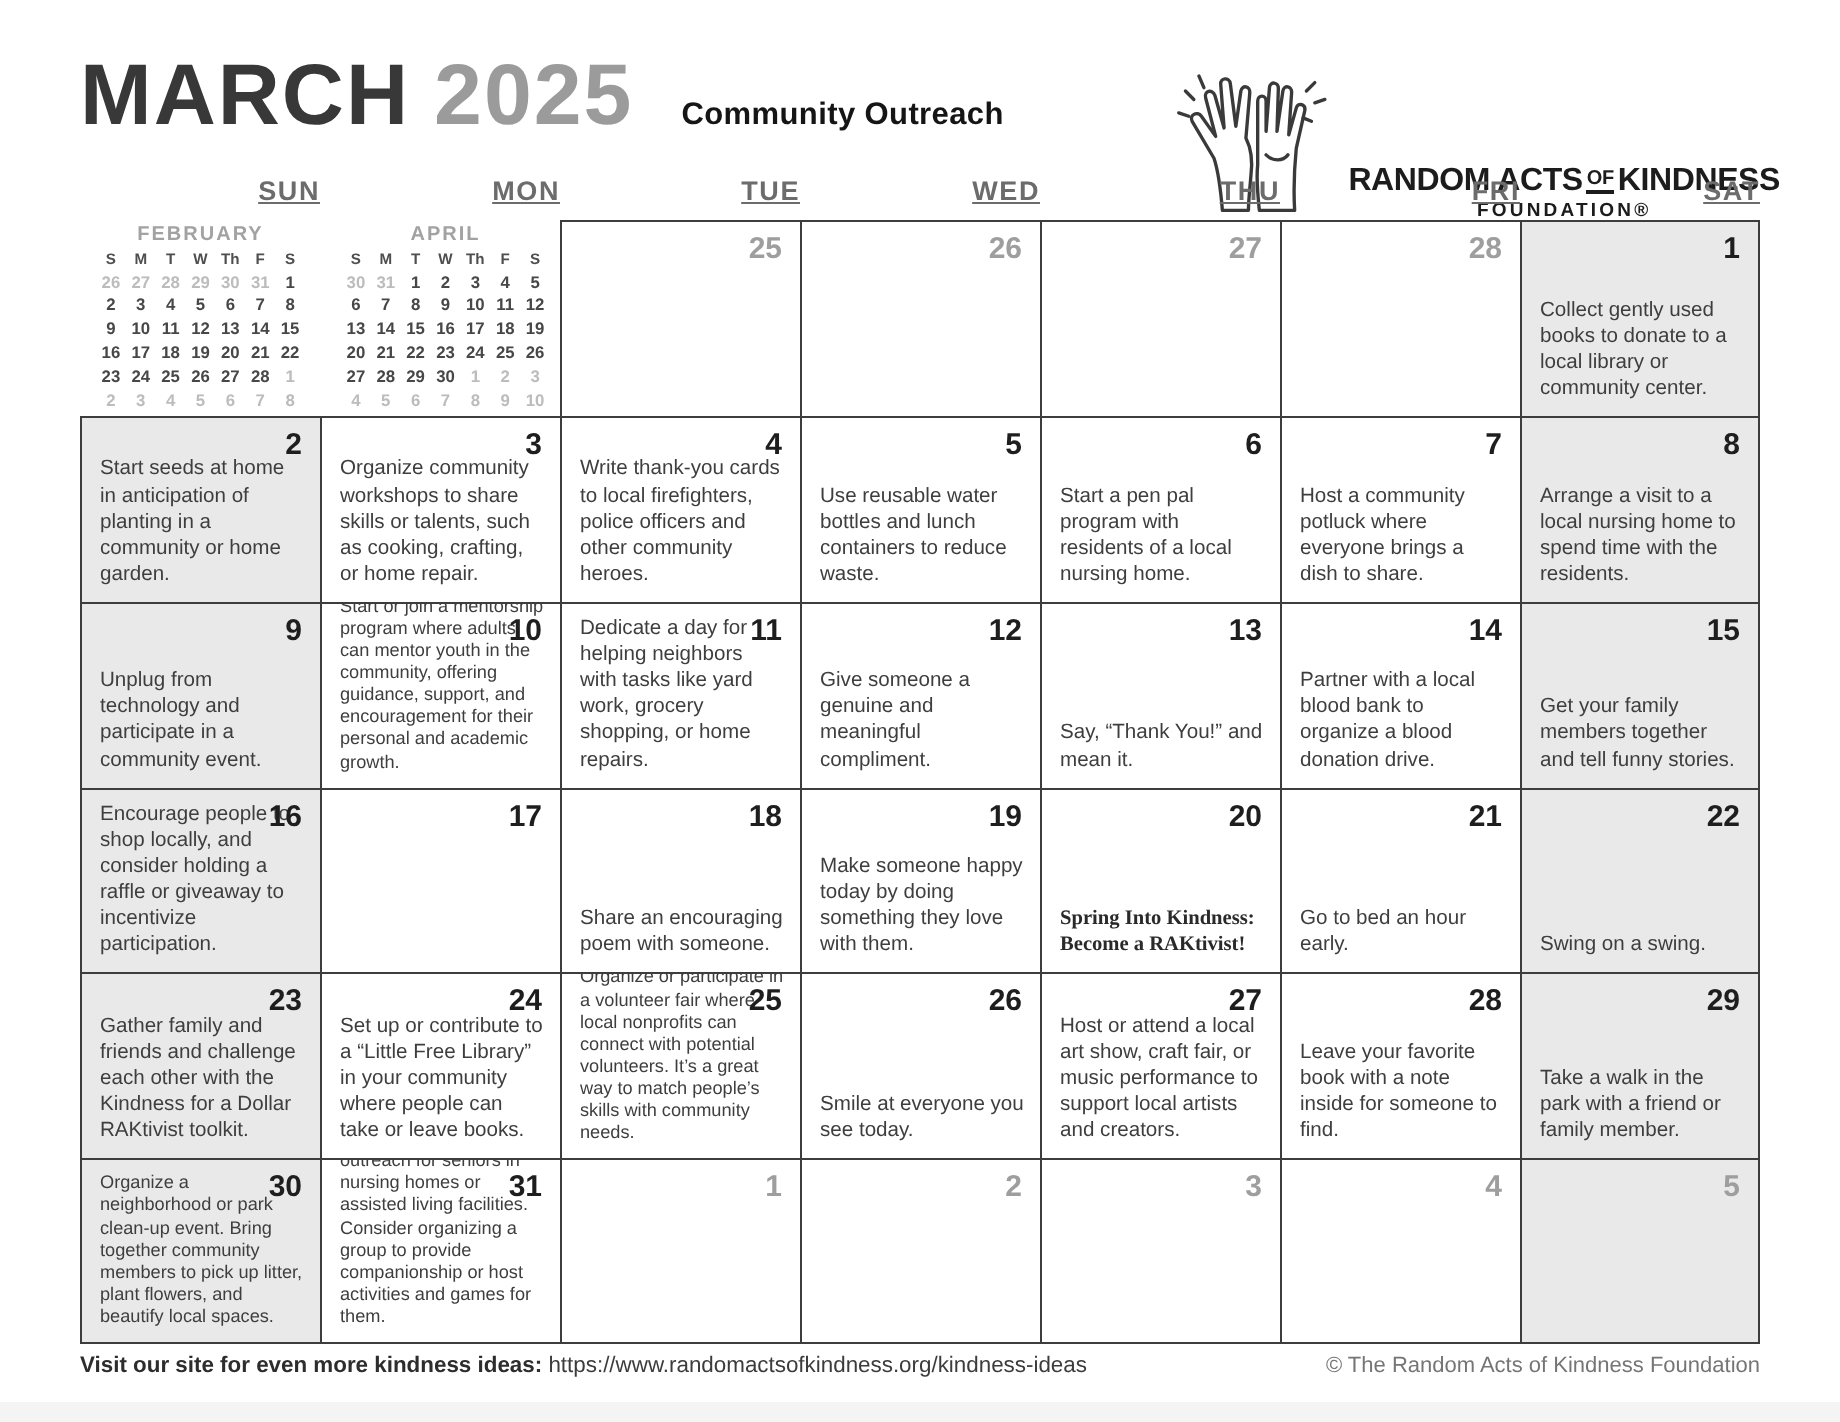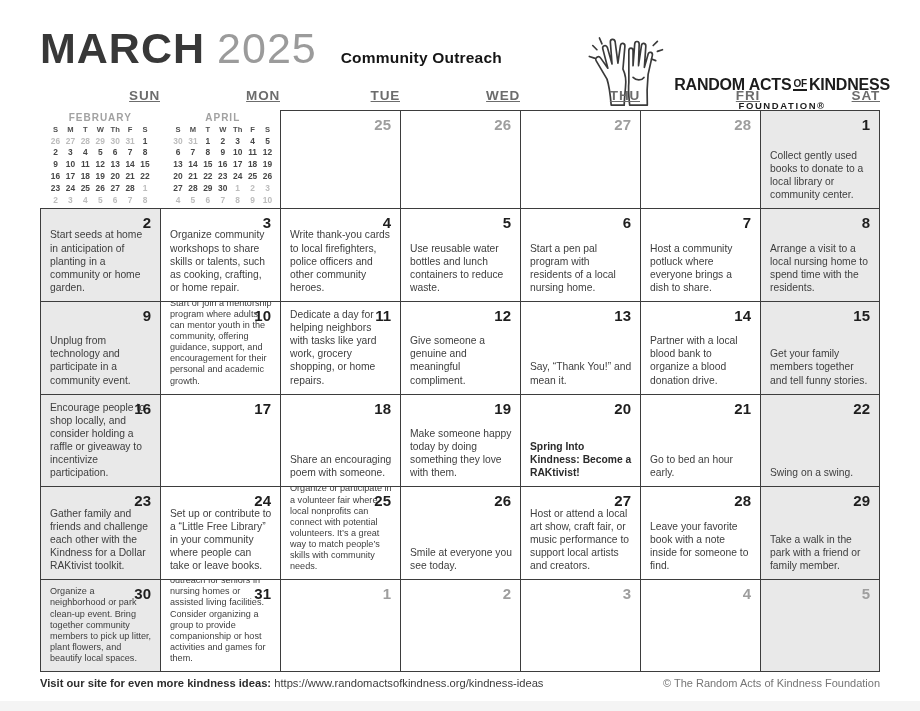--- a/index.html
+++ b/index.html
@@ -1,47 +1,47 @@
 <!DOCTYPE html>
 <html><head>
 <meta charset="utf-8">
 <style>
   html,body{margin:0;padding:0;background:#fff;}
   .page{position:relative;width:920px;height:711px;background:#ffffff;overflow:hidden;
         font-family:"Liberation Sans",sans-serif;}
   
   .title-block{position:absolute;left:40px;top:24px;display:flex;align-items:baseline;justify-content:space-between;}
   .month{font-size:43px;font-weight:bold;letter-spacing:1px;color:#383838;}
-  .year{font-size:43px;font-weight:normal;letter-spacing:1px;color:#9b9b9b;margin-left:12px;}
+  .year{font-size:43px;font-weight:bold;letter-spacing:1px;color:#9b9b9b;margin-left:12px;}
   .subtitle{font-size:15.5px;font-weight:bold;color:#151515;margin-left:24px;letter-spacing:.2px;}
   
   .logo{position:absolute;top:17px;right:30px;display:flex;align-items:flex-end;}
   .hands{width:84px;height:94px;flex:0 0 auto;}
   .logo-text{margin-top:30px;margin-left:4px;}
   .logo-line1{font-size:16px;font-weight:bold;color:#1c1c1c;letter-spacing:-.2px;white-space:nowrap;}
   .logo-of{font-size:10px;border-bottom:2px solid #1c1c1c;position:relative;top:-3px;margin:0 2px;}
-  .logo-line2{text-align:center;font-size:9.5px;font-weight:bold;color:#1c1c1c;letter-spacing:1.6px;margin-top:6px;}
+  .logo-line2{text-align:center;font-size:9.5px;font-weight:bold;color:#1c1c1c;letter-spacing:1.6px;margin-top:0;}
   
   .dow-row{position:absolute;left:40px;top:88px;width:840px;display:grid;grid-template-columns:repeat(7,120px);}
   .dow{font-size:13.5px;font-weight:bold;color:#6c6c6c;text-align:right;letter-spacing:.8px;text-decoration:underline;}
   
   .grid{position:absolute;left:40px;top:110px;width:840px;display:grid;
         grid-template-columns:repeat(7,120px);grid-template-rows:98px repeat(5,92.8px);}
   .spacer{grid-column:span 2;display:flex;gap:18px;padding:2px 5px 8px 8px;background:#fff;}
   .cell{position:relative;border-top:1px solid #3d3d3d;border-left:1px solid #3d3d3d;background:#fff;
         padding:24px 8px 7px 9px;display:flex;flex-direction:column;justify-content:flex-end;
         box-sizing:border-box;overflow:hidden;}
   .cell.shaded{background:#e9e9e9;}
   .cell.last-col{border-right:1px solid #3d3d3d;}
   .cell.last-row{border-bottom:1px solid #3d3d3d;}
   .num{position:absolute;top:5px;right:9px;font-size:15px;font-weight:bold;color:#1e1e1e;}
   .cell.other .num{color:#9e9e9e;}
   .act{font-size:10.3px;line-height:1.27;color:#3e3e3e;}
   .act.small{font-size:9.1px;line-height:1.22;}
-  .act.bold{font-weight:bold;color:#2a2a2a;}
+  .act.bold{font-weight:bold;color:#2a2a2a;font-family:Liberation Serif, serif;}
   
   .mini{flex:1;min-width:0;}
   .mini-title{text-align:center;font-size:10px;font-weight:bold;color:#a2a2a2;letter-spacing:1px;margin-bottom:1px;}
   .mini-grid{display:grid;grid-template-columns:repeat(7,1fr);}
   .mini-h{font-size:7.6px;font-weight:bold;color:#4f4f4f;text-align:center;line-height:11.6px;}
   .mini-d{font-size:8.4px;font-weight:bold;color:#474747;text-align:center;line-height:11.8px;}
   .mini-d.muted{color:#bcbcbc;}
   
   .footer{position:absolute;left:40px;top:677px;font-size:11.2px;color:#2d2d2d;}
   .footer b{font-weight:bold;}

